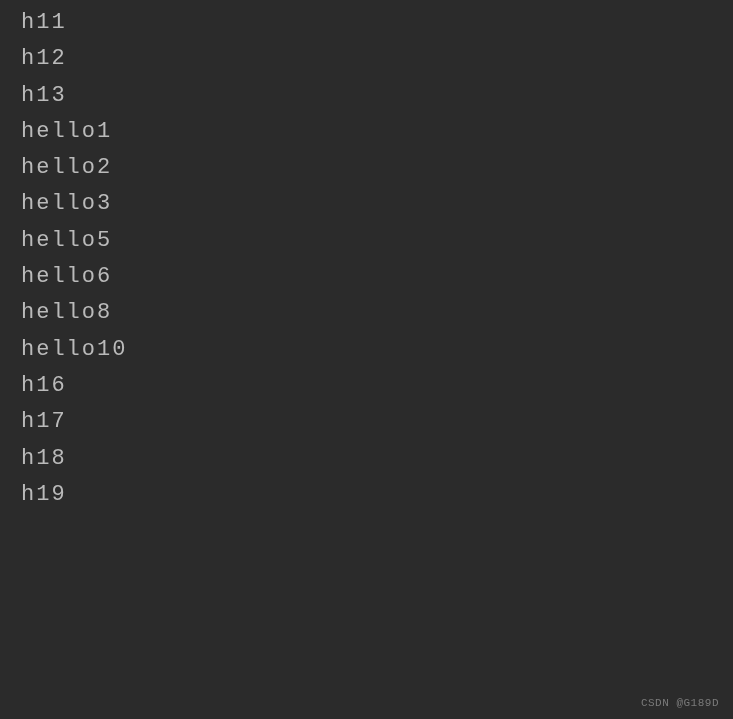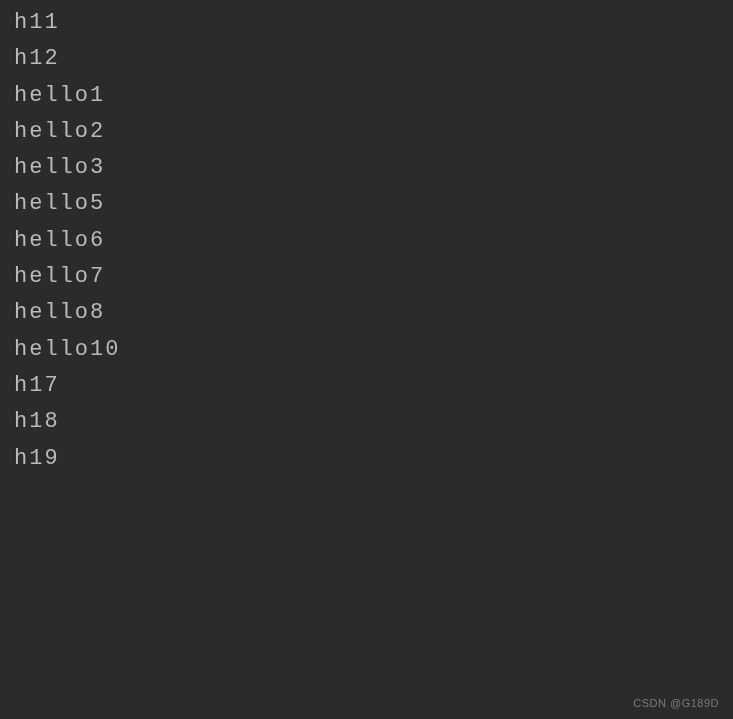--- a/index.html
+++ b/index.html
@@ -19,43 +19,45 @@
       position: relative;
       overflow: hidden;
     }
     .terminal-output {
       display: flex;
       flex-direction: column;
     }
     .output-line {
       line-height: 36.3px;
       white-space: pre;
+      margin-left: 7px;
     }
     .watermark {
       position: absolute;
       bottom: 10px;
       right: 14px;
       font-size: 11px;
       letter-spacing: 0.5px;
       color: #7a7a7a;
-      font-family: Liberation Sans, sans-serif;
+      font-family: Liberation Mono, monospace;
     }
   </style>
 </head>
 <body>
 
 <div class="terminal-output">
   <div class="output-line">h11</div>
   <div class="output-line">h12</div>
+  <div class="output-line">h13</div>
   <div class="output-line">hello1</div>
   <div class="output-line">hello2</div>
   <div class="output-line">hello3</div>
   <div class="output-line">hello5</div>
   <div class="output-line">hello6</div>
-  <div class="output-line">hello7</div>
   <div class="output-line">hello8</div>
   <div class="output-line">hello10</div>
+  <div class="output-line">h16</div>
   <div class="output-line">h17</div>
   <div class="output-line">h18</div>
   <div class="output-line">h19</div>
 </div>
 
 <div class="watermark">CSDN @G189D</div>
 
 </body></html>

